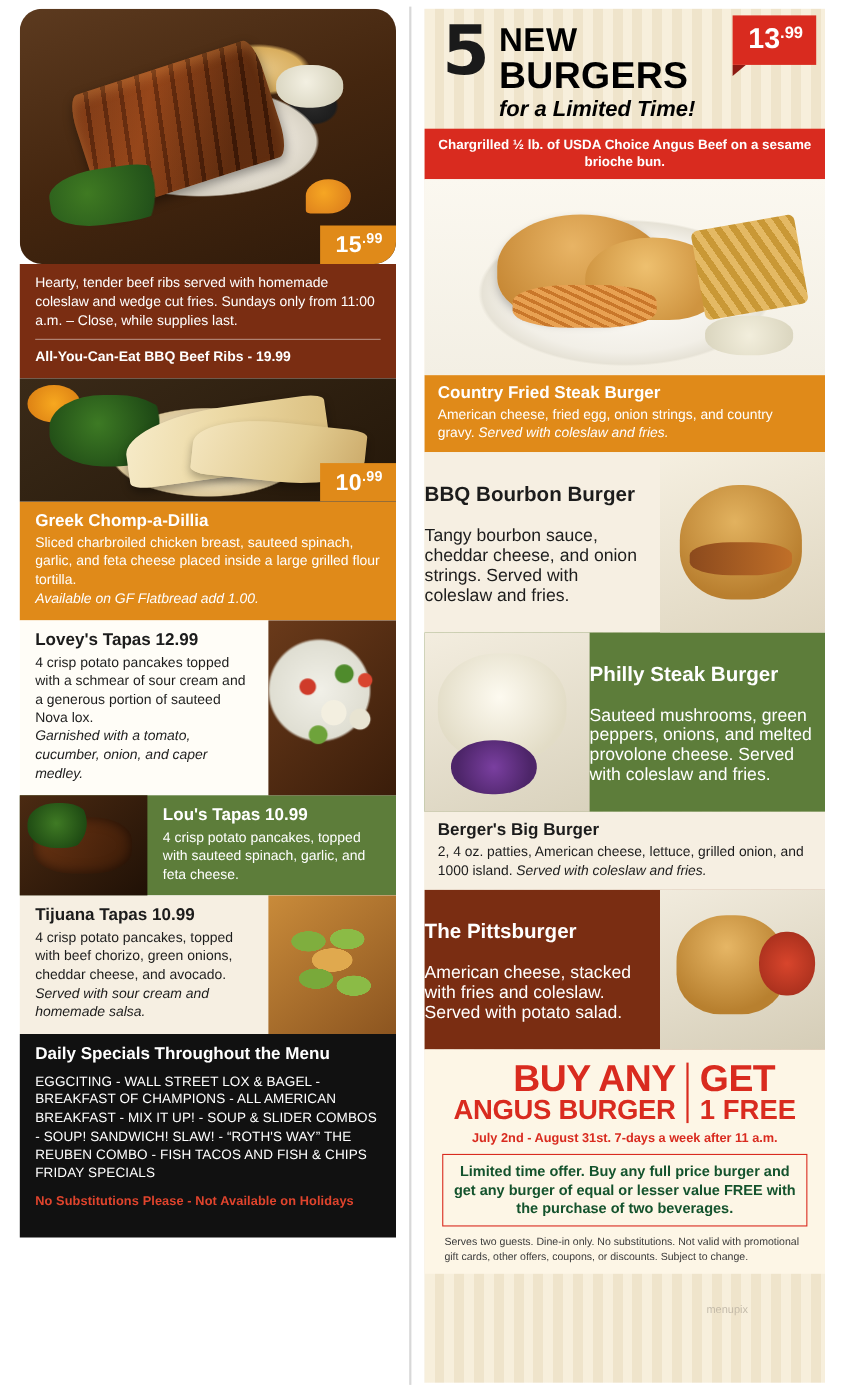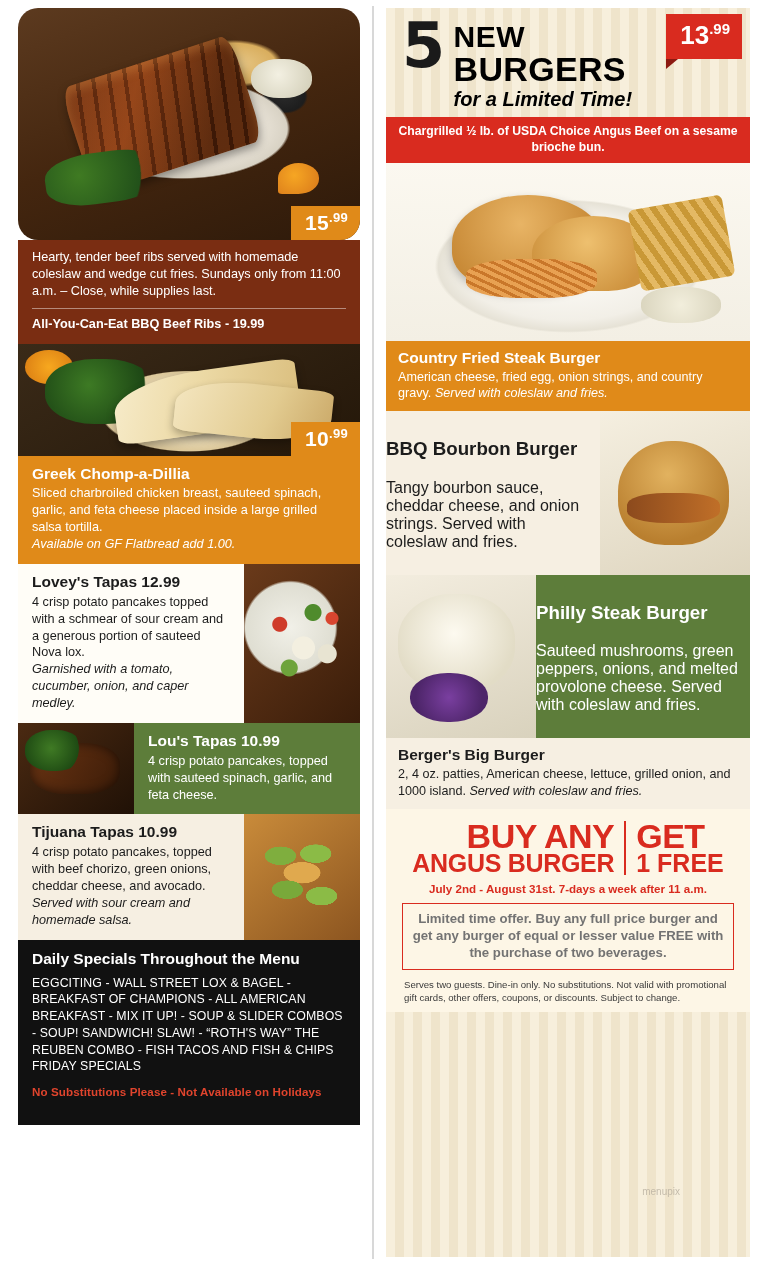--- a/index.html
+++ b/index.html
@@ -231,21 +231,21 @@
   .buy-row{display:flex;align-items:center;justify-content:center;gap:10px;}
   .buy-l{text-align:right;line-height:.92;}
   .buy-l .a{font-size:34px;font-weight:bold;color:#d92b1f;letter-spacing:-.5px;}
   .buy-l .b{font-size:25px;font-weight:bold;color:#d92b1f;letter-spacing:-.3px;}
   .buy-sep{width:2px;align-self:stretch;background:#d92b1f;}
   .buy-r{text-align:left;line-height:.92;}
   .buy-r .a{font-size:34px;font-weight:bold;color:#d92b1f;letter-spacing:-.5px;}
   .buy-r .b{font-size:25px;font-weight:bold;color:#d92b1f;}
   .buy-dates{color:#d92b1f;font-weight:bold;font-size:11.6px;margin-top:7px;}
   .buy-box{border:1.6px solid #d92b1f;margin:8px 6px 0 6px;padding:7px 8px;
-    color:#737373;font-weight:bold;font-size:13.2px;line-height:1.28;}
+    color:#14532d;font-weight:bold;font-size:13.2px;line-height:1.28;}
   .fine{font-size:9.6px;line-height:1.32;color:#3a3a3a;margin:9px 8px 0 8px;text-align:left;}
   .wm{position:absolute;right:70px;bottom:60px;color:#b9b0a0;font-size:10px;opacity:.8;}
 </style>
 </head>
 <body>
 
 <div class="page">
 
   <div class="col left">
 
@@ -270,21 +270,21 @@
       <div class="spin"></div>
       <div class="tort"></div>
       <div class="tort2"></div>
       <div class="price-tag">
         <span>10</span><sup>.99</sup>
       </div>
     </div>
 
     <div class="itm orange">
       <h3>Greek Chomp-a-Dillia</h3>
-      <p>Sliced charbroiled chicken breast, sauteed spinach, garlic, and feta cheese placed inside a large grilled salsa tortilla.</p>
+      <p>Sliced charbroiled chicken breast, sauteed spinach, garlic, and feta cheese placed inside a large grilled flour tortilla.</p>
       <p class="it">Available on GF Flatbread add 1.00.</p>
     </div>
 
     <div class="row white">
       <div class="txt itm">
         <h3>Lovey's Tapas  12.99</h3>
         <p>4 crisp potato pancakes topped with a schmear of sour cream and a generous portion of sauteed Nova lox.</p>
         <p class="it">Garnished with a tomato, cucumber, onion, and caper medley.</p>
       </div>
       <div class="pic salad"></div>
@@ -362,20 +362,24 @@
           <p><span>Sauteed mushrooms, green peppers, onions, and melted provolone cheese.</span> <span class="it">Served with coleslaw and fries.</span></p>
         </div>
       </div>
 
       <div class="ritm cream">
         <h3>Berger's Big Burger</h3>
         <p><span>2, 4 oz. patties, American cheese, lettuce, grilled onion, and 1000 island.</span> <span class="it">Served with coleslaw and fries.</span></p>
       </div>
 
       <div class="split brown">
+        <div class="t">
+          <h3>The Pittsburger</h3>
+          <p><span>American cheese, stacked with fries and coleslaw.</span> <span class="it">Served with potato salad.</span></p>
+        </div>
         <div class="im pitts"></div>
       </div>
 
       <div class="buy">
         <div class="buy-row">
           <div class="buy-l">
             <div class="a">BUY ANY</div>
             <div class="b">ANGUS BURGER</div>
           </div>
           <div class="buy-sep"></div>

